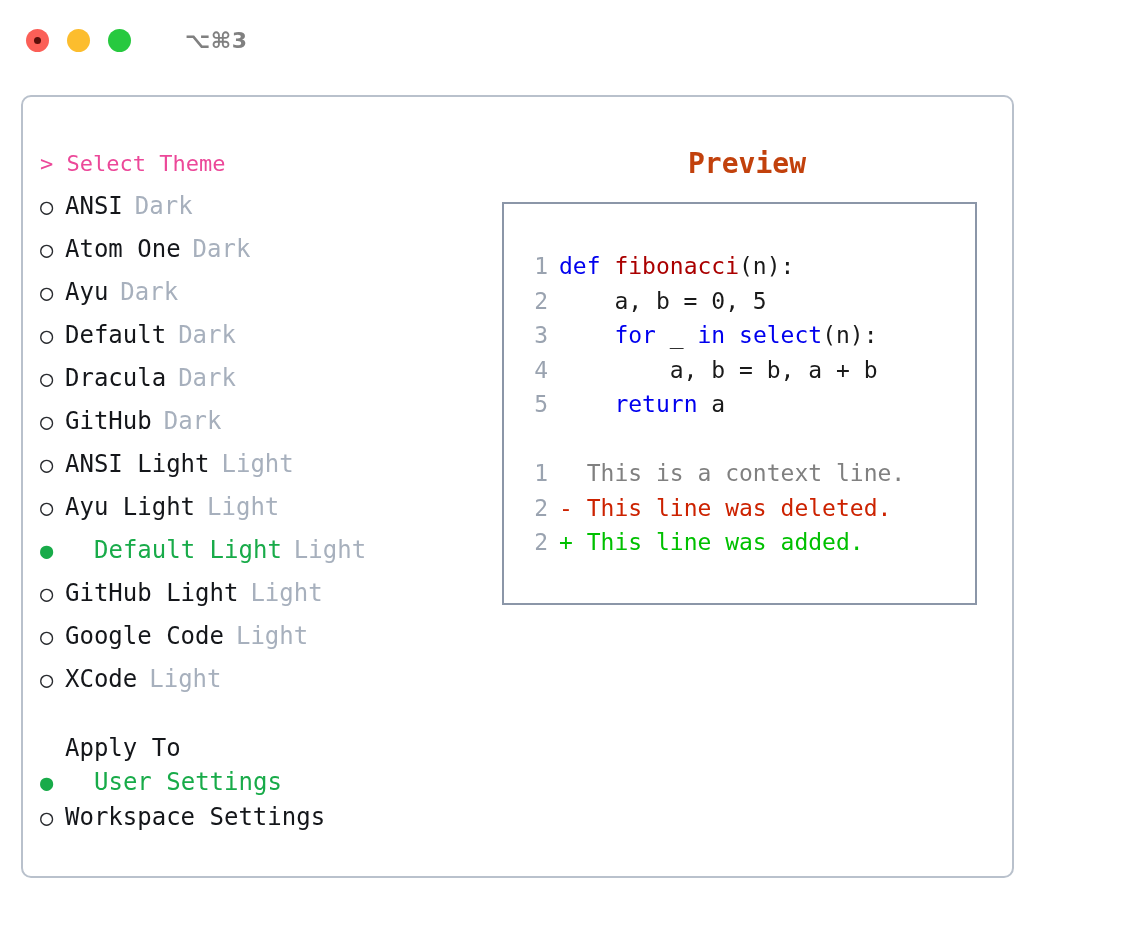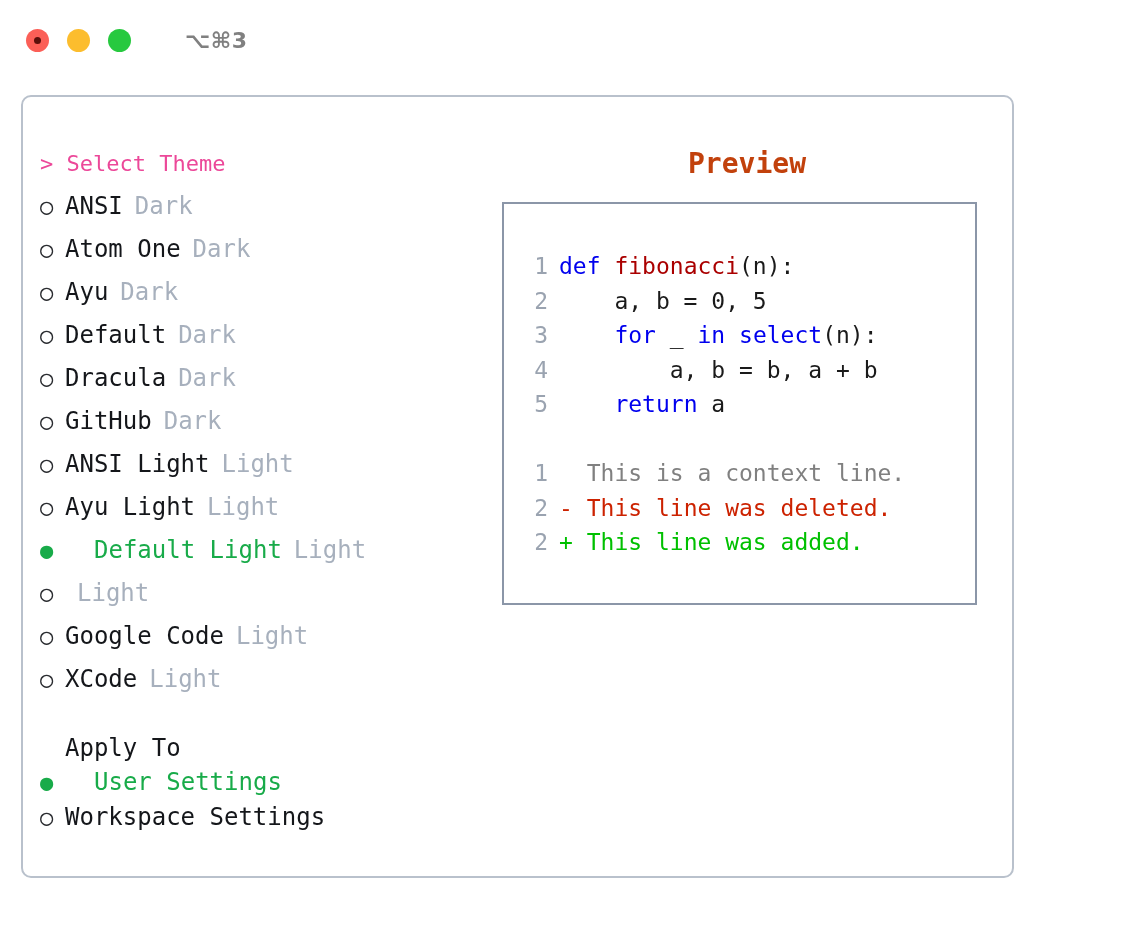--- a/index.html
+++ b/index.html
@@ -217,21 +217,21 @@
         <div id="theme-list">
             <div class="row"><span class="bullet">○</span><span class="label">ANSI</span><span class="suffix">Dark</span></div>
             <div class="row"><span class="bullet">○</span><span class="label">Atom One</span><span class="suffix">Dark</span></div>
             <div class="row"><span class="bullet">○</span><span class="label">Ayu</span><span class="suffix">Dark</span></div>
             <div class="row"><span class="bullet">○</span><span class="label">Default</span><span class="suffix">Dark</span></div>
             <div class="row"><span class="bullet">○</span><span class="label">Dracula</span><span class="suffix">Dark</span></div>
             <div class="row"><span class="bullet">○</span><span class="label">GitHub</span><span class="suffix">Dark</span></div>
             <div class="row"><span class="bullet">○</span><span class="label">ANSI Light</span><span class="suffix">Light</span></div>
             <div class="row"><span class="bullet">○</span><span class="label">Ayu Light</span><span class="suffix">Light</span></div>
             <div class="row selected"><span class="bullet">●</span><span class="label">Default Light</span><span class="suffix">Light</span></div>
-            <div class="row"><span class="bullet">○</span><span class="suffix">Light</span></div>
+            <div class="row"><span class="bullet">○</span><span class="label">GitHub Light</span><span class="suffix">Light</span></div>
             <div class="row"><span class="bullet">○</span><span class="label">Google Code</span><span class="suffix">Light</span></div>
             <div class="row"><span class="bullet">○</span><span class="label">XCode</span><span class="suffix">Light</span></div>
           </div>
 
         <div class="spacer-block"></div>
 
         <div class="section-head">Apply To</div>
         <div id="apply-list">
             <div class="row selected"><span class="bullet">●</span><span class="label">User Settings</span></div>
             <div class="row"><span class="bullet">○</span><span class="label">Workspace Settings</span></div>

